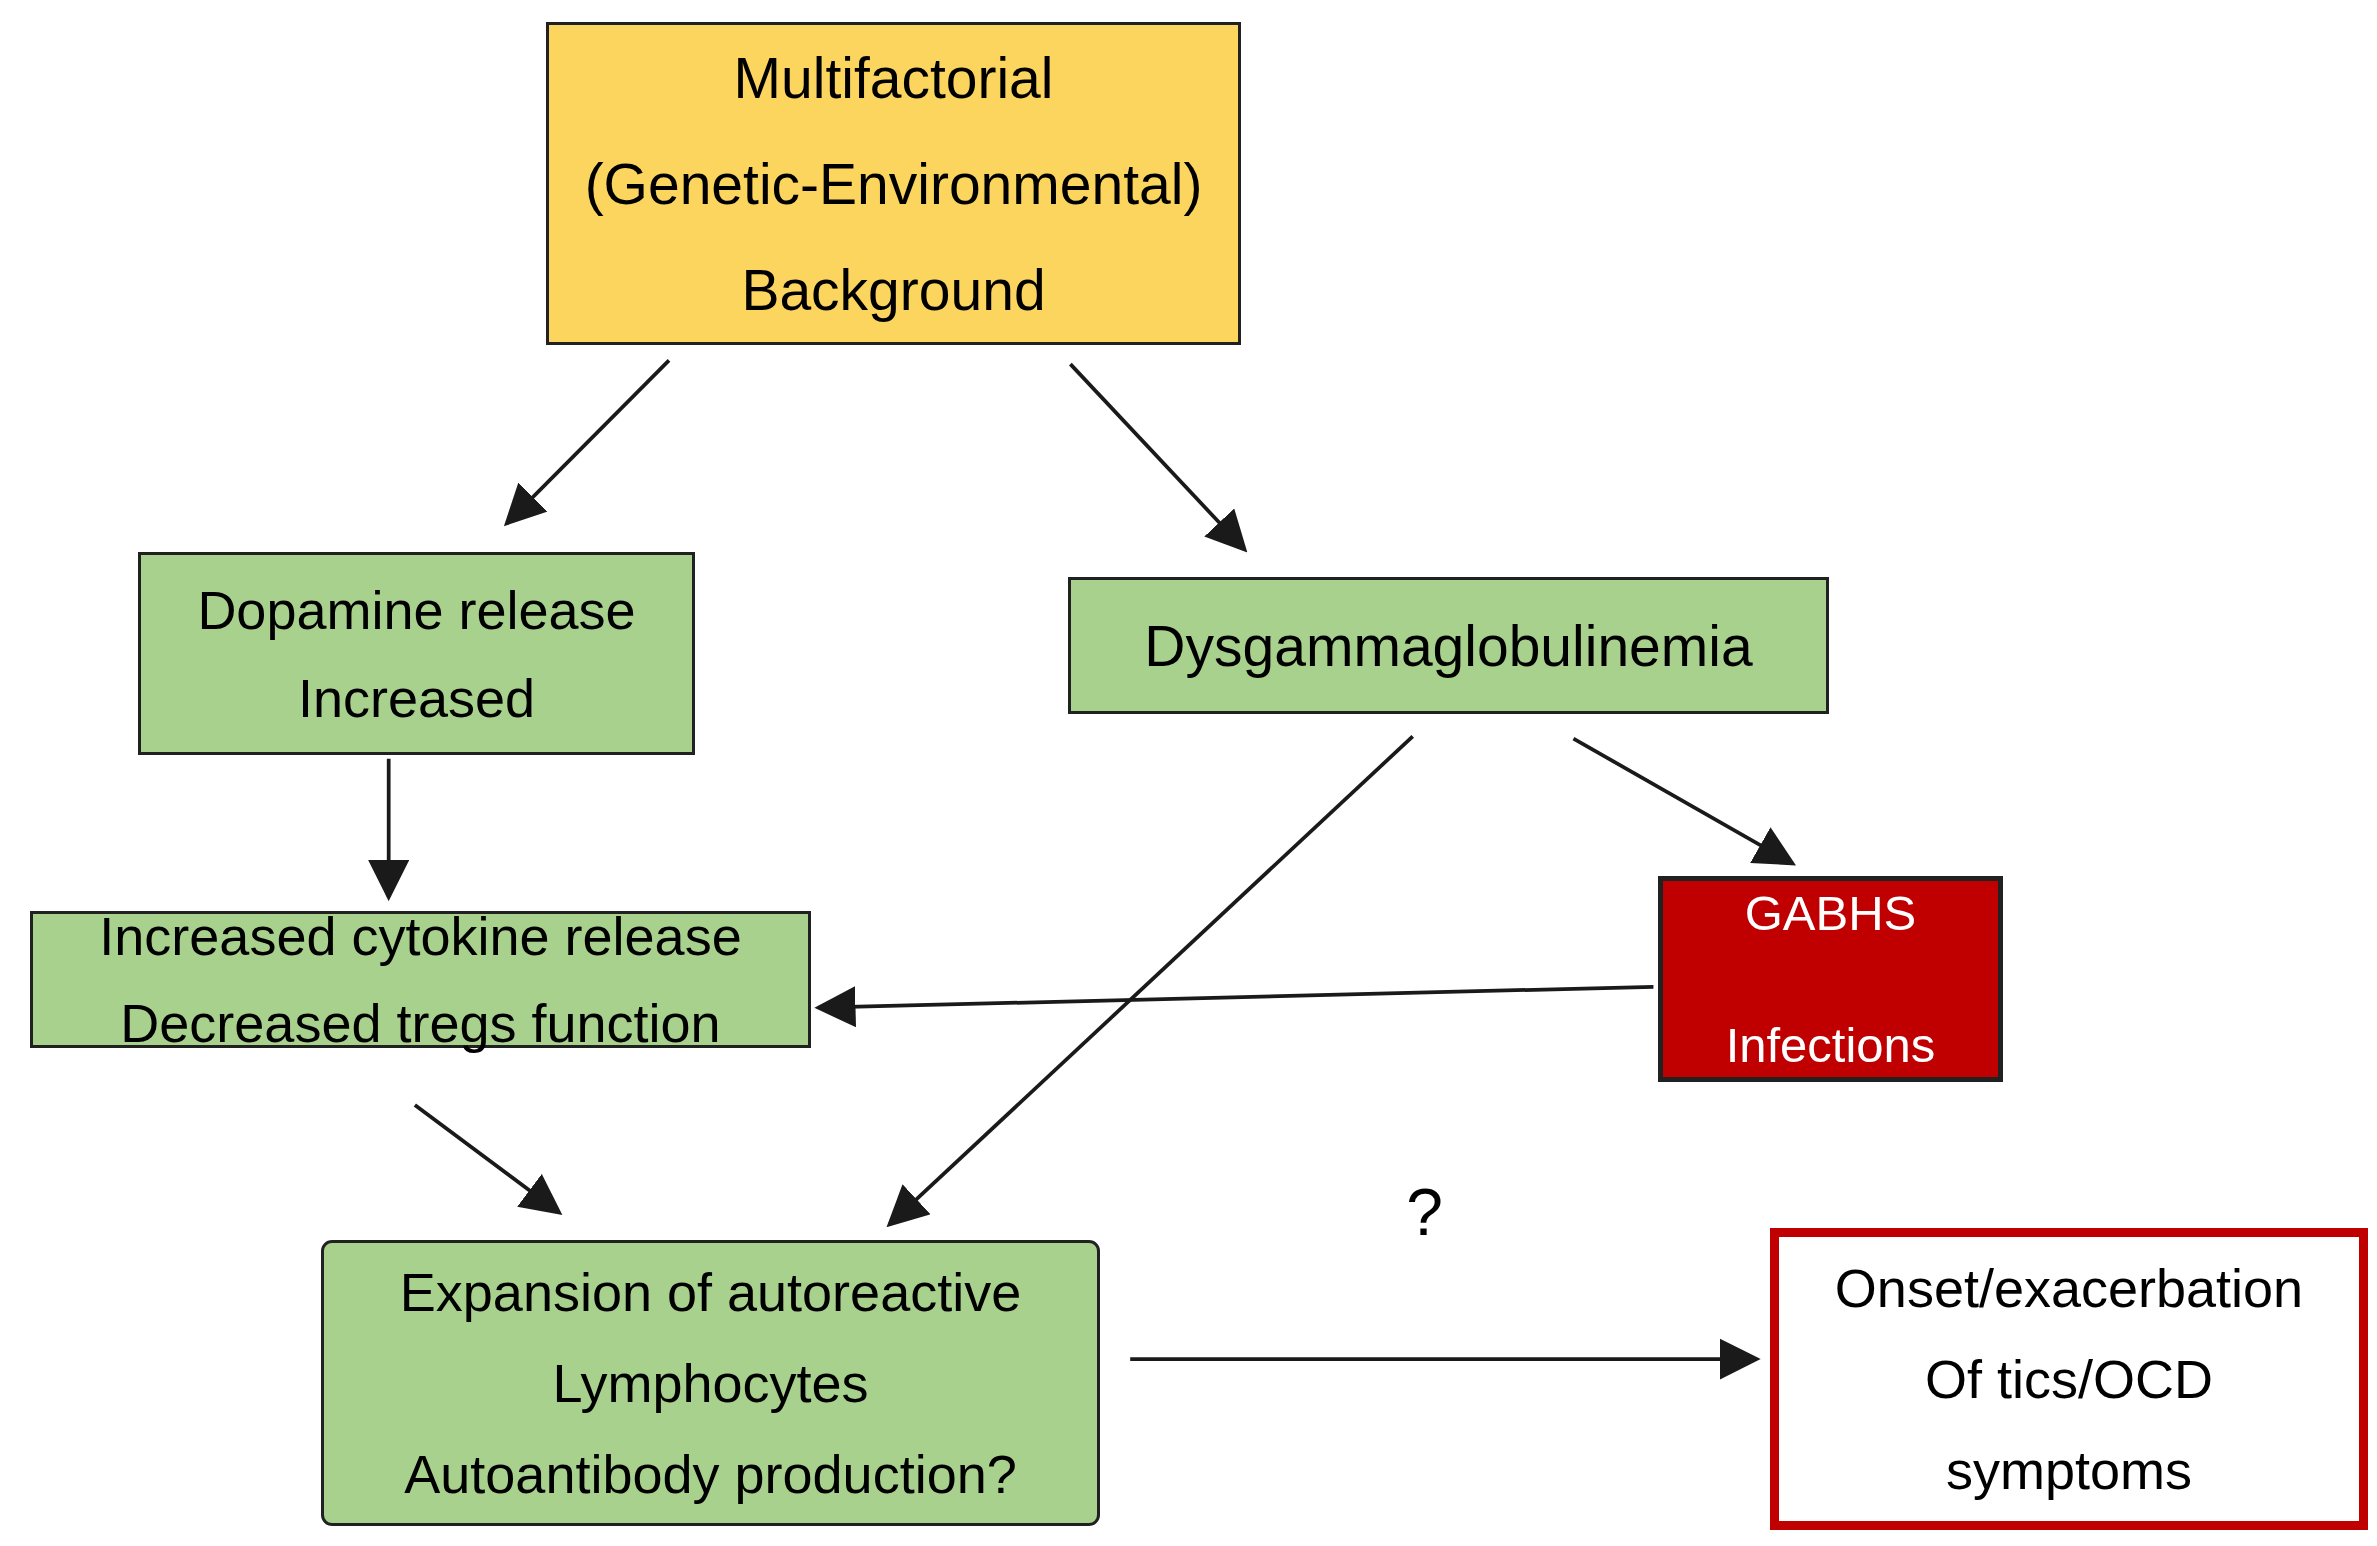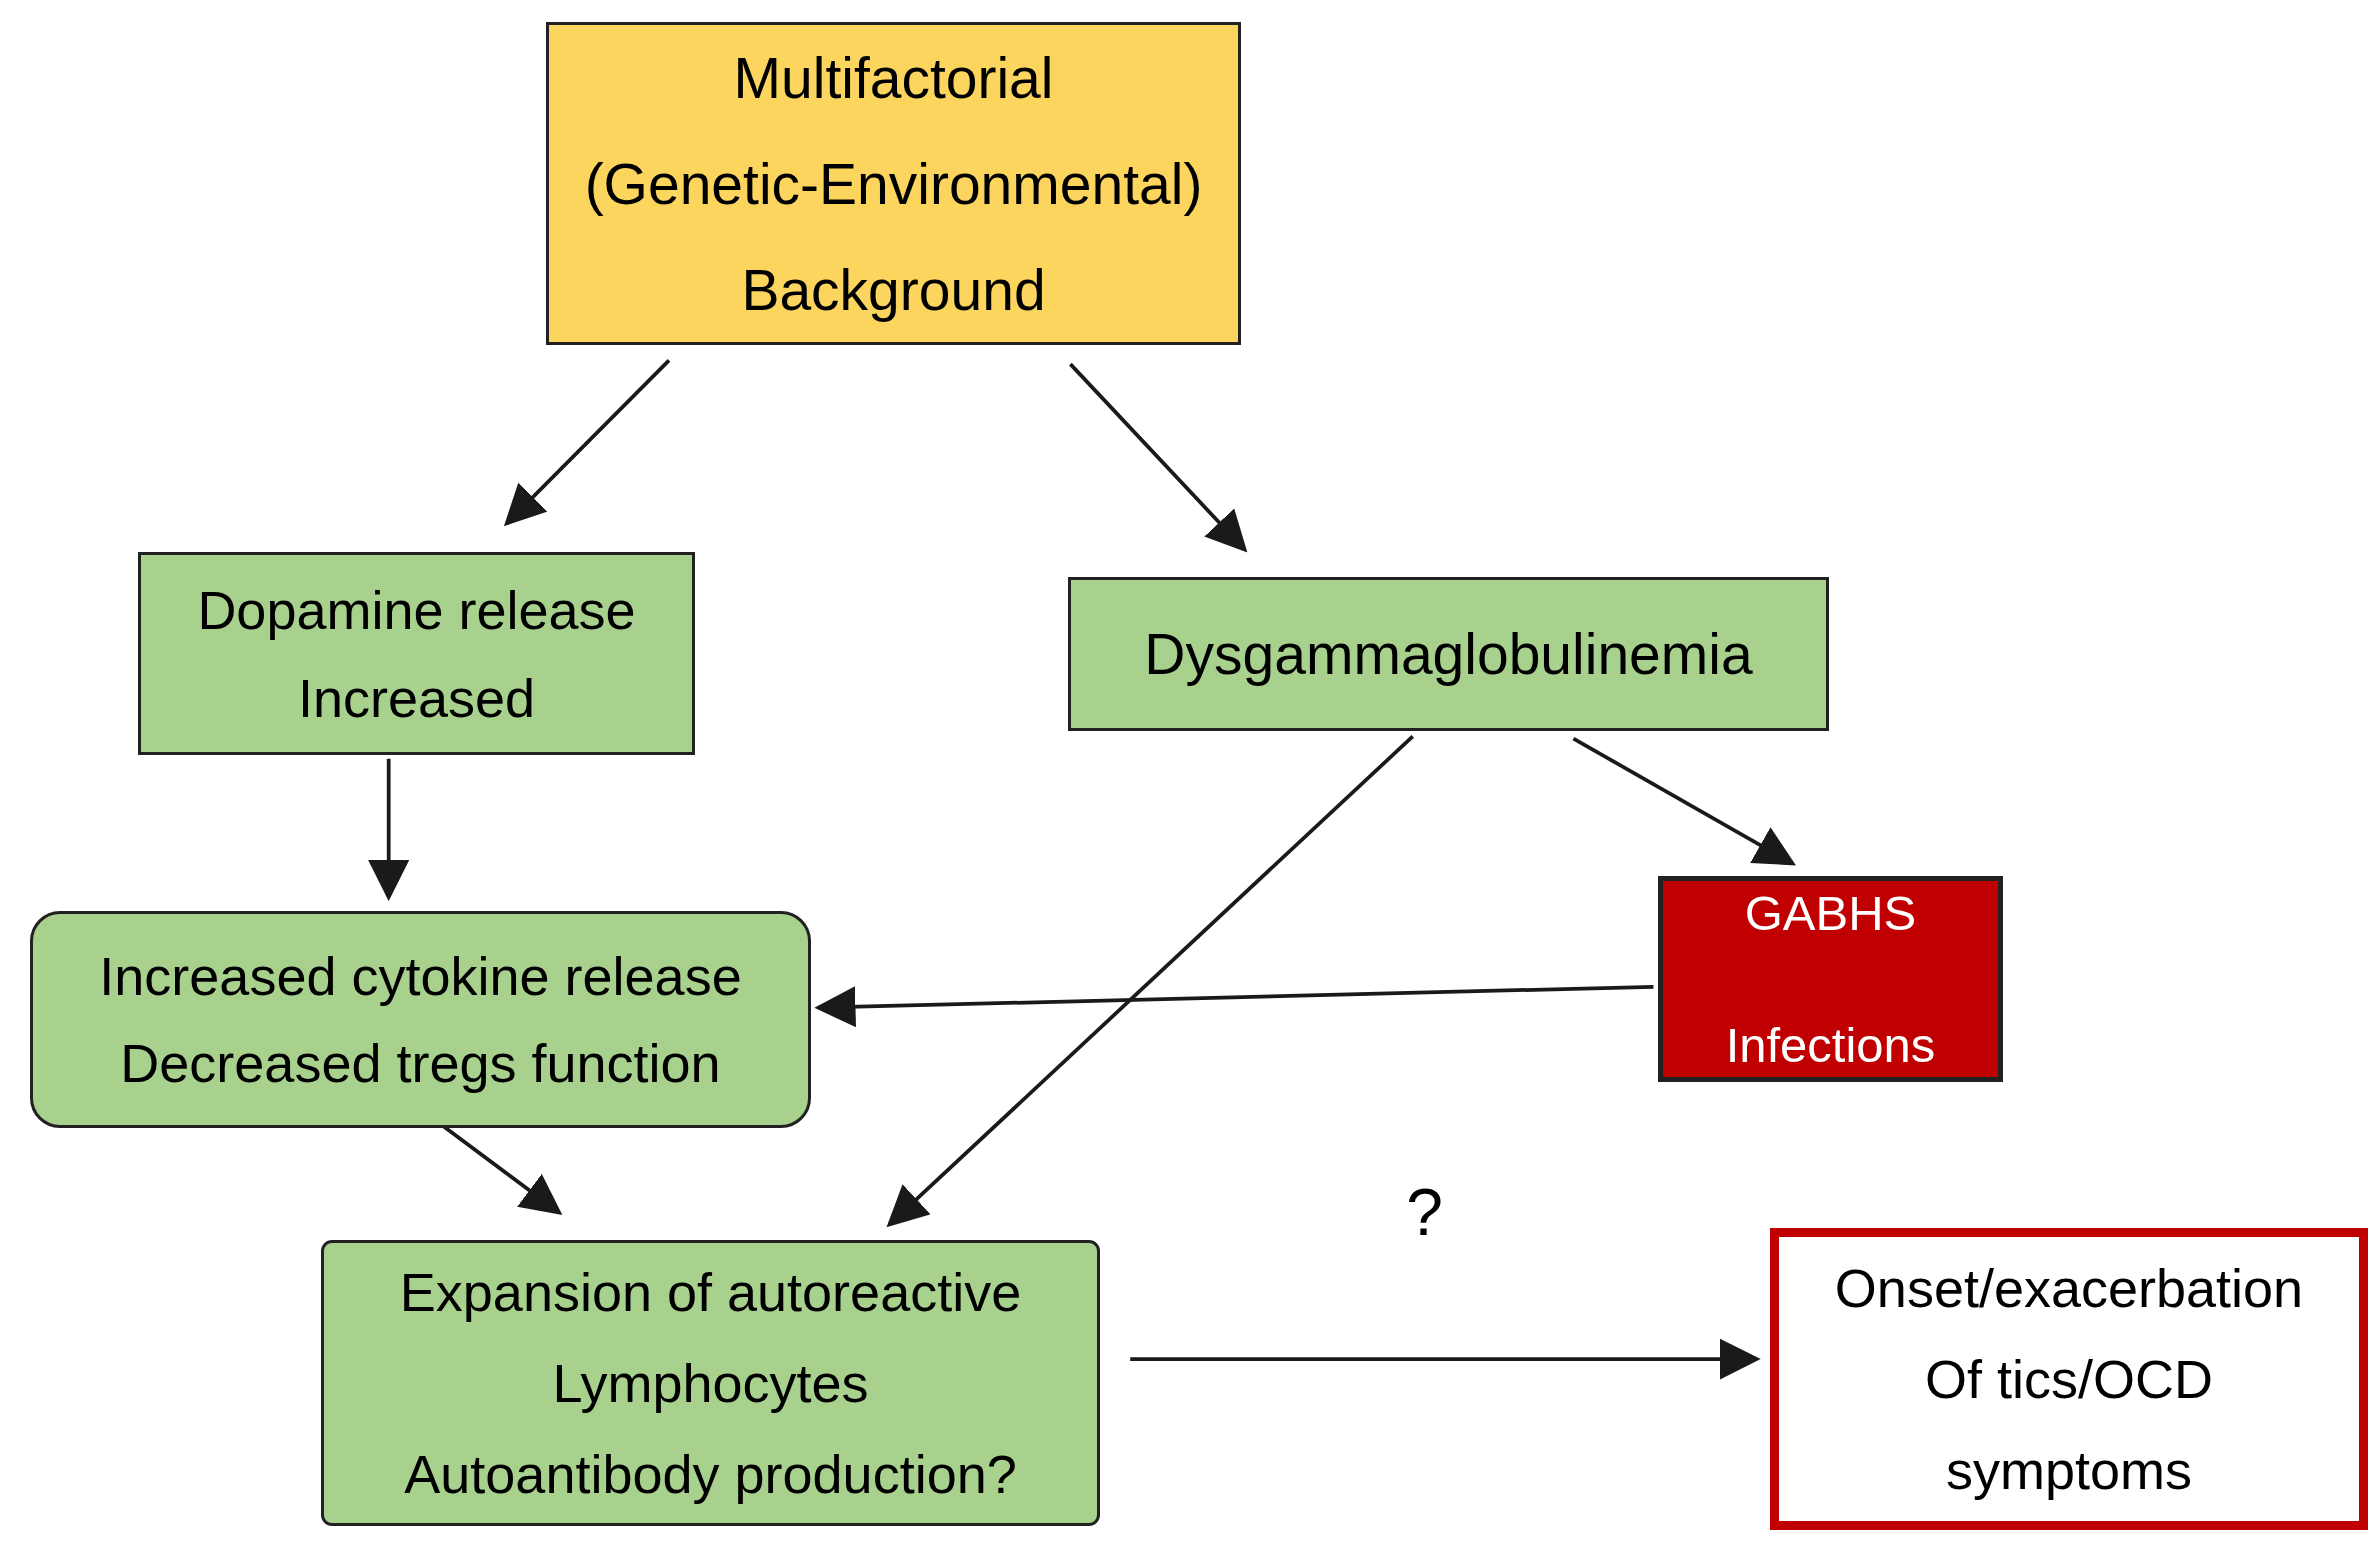--- a/index.html
+++ b/index.html
@@ -32,22 +32,22 @@
     border:3.7px solid var(--box-border);
   }
   .node span{display:block;white-space:nowrap;}
   .fill-yellow{background:var(--yellow);}
   .fill-green{background:var(--green);}
   .fill-red{background:var(--red);color:var(--gabhs-text);border-width:5.2px;gap:44px;}
   .onset{background:var(--background);border:9.7px solid var(--onset-border);}
 
   #node-multifactorial{left:546px;top:22.4px;width:695px;height:323px;font-size:57px;line-height:106px;}
   #node-dopamine{left:138px;top:552px;width:557px;height:203px;font-size:54px;line-height:88px;}
-  #node-dysgamma{left:1068px;top:577px;width:761px;height:154px;font-size:57px;line-height:82px;}
-  #node-cytokine{left:30px;top:911px;width:781px;height:217px;font-size:54px;line-height:87px;border-radius:30px;}
+  #node-dysgamma{left:1068px;top:577px;width:761px;height:137px;font-size:57px;line-height:82px;}
+  #node-cytokine{left:30px;top:911px;width:781px;height:137px;font-size:54px;line-height:87px;}
   #node-gabhs{left:1658px;top:876px;width:345px;height:206px;font-size:49px;line-height:88px;}
   #node-expansion{left:321px;top:1240px;width:779px;height:286px;font-size:54px;line-height:91px;border-radius:11px;}
   #node-onset{left:1770px;top:1228px;width:598px;height:302px;font-size:54px;line-height:91px;}
 
   #uncertainty-label{
     position:absolute;left:1391px;top:1174px;width:67px;
     font-size:66px;text-align:center;
   }
 </style>
 </head>

